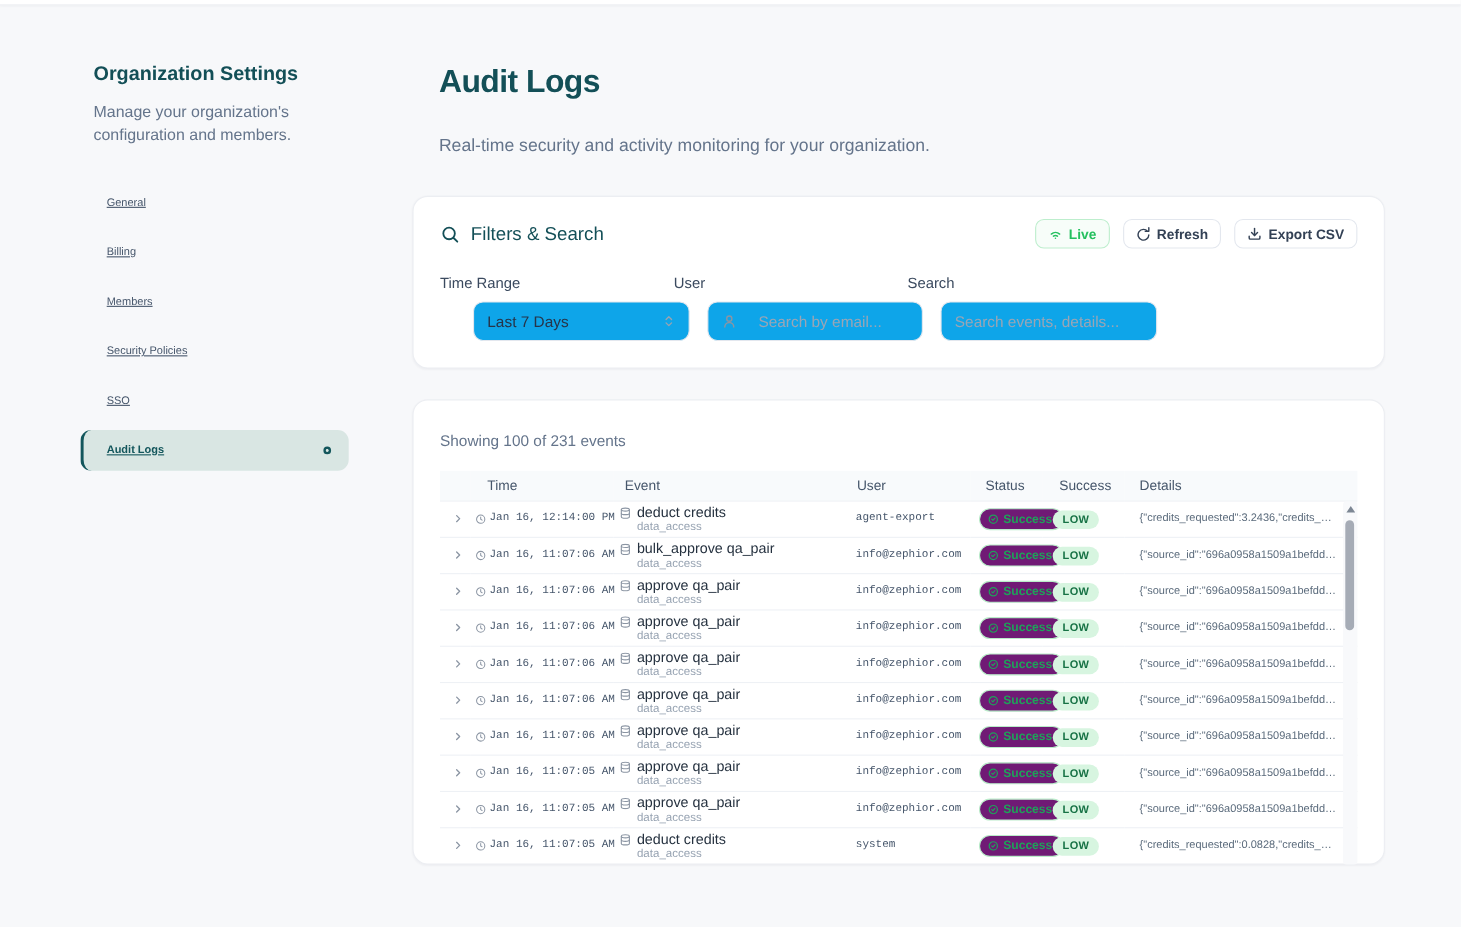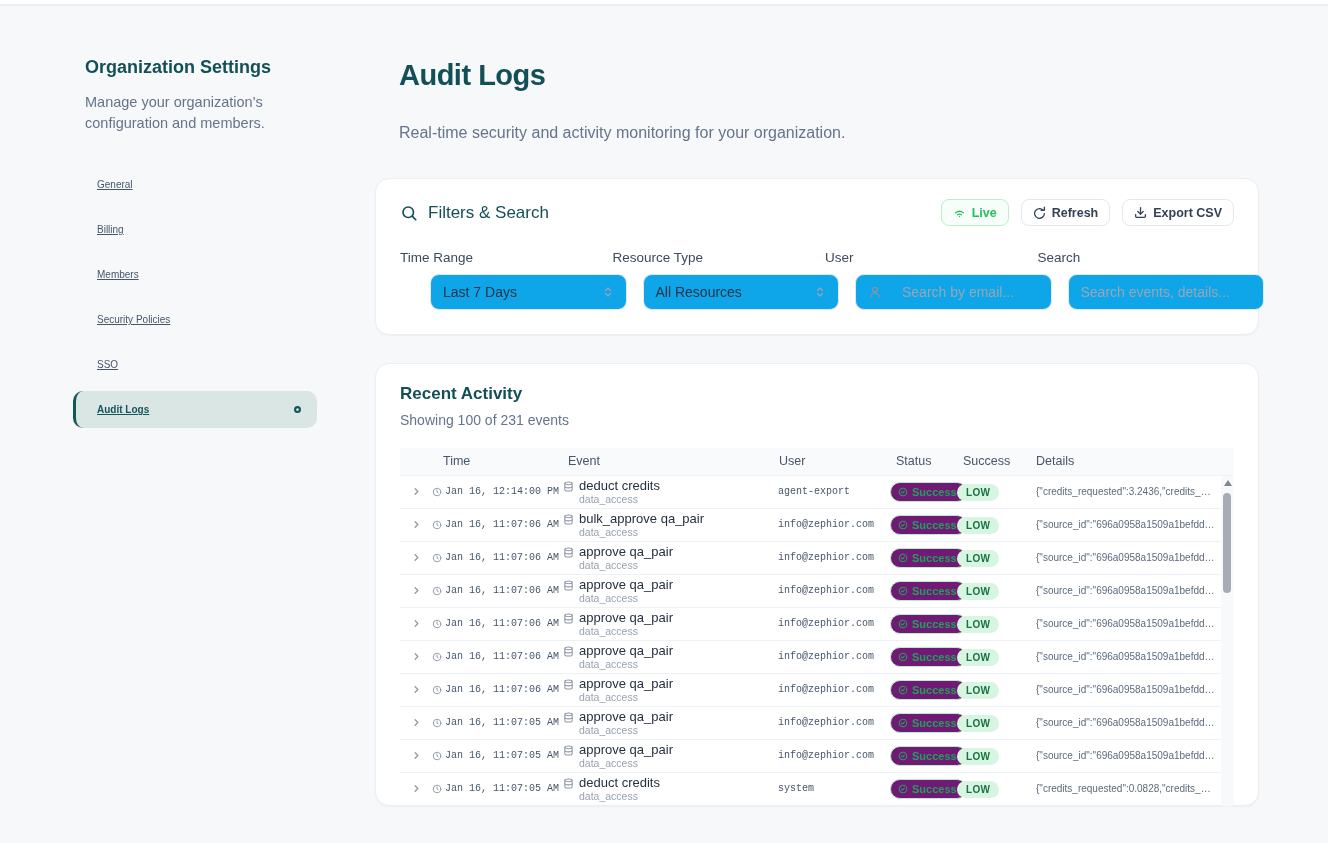--- a/index.html
+++ b/index.html
@@ -185,32 +185,20 @@
             <span>Last 7 Days</span>
             <span class="icon">
               <svg width="12" height="12" viewBox="0 0 24 24" fill="none" stroke="#9ca3af" stroke-width="2.4" stroke-linecap="round" stroke-linejoin="round">
                   <path d="m7 15 5 5 5-5"></path>
                   <path d="m7 9 5-5 5 5"></path>
                 </svg>
             </span>
           </div>
         </div>
         <div>
-          <label class="field-label">Resource Type</label>
-          <div class="control select">
-            <span>All Resources</span>
-            <span class="icon">
-              <svg width="12" height="12" viewBox="0 0 24 24" fill="none" stroke="#9ca3af" stroke-width="2.4" stroke-linecap="round" stroke-linejoin="round">
-                  <path d="m7 15 5 5 5-5"></path>
-                  <path d="m7 9 5-5 5 5"></path>
-                </svg>
-            </span>
-          </div>
-        </div>
-        <div>
           <label class="field-label">User</label>
           <div class="control">
             <span class="icon">
               <svg width="14" height="14" viewBox="0 0 24 24" fill="none" stroke="#8b95a3" stroke-width="2.2" stroke-linecap="round">
                   <circle cx="12" cy="8" r="4"></circle>
                   <path d="M5 21c0-3.9 3.1-7 7-7s7 3.1 7 7"></path>
                 </svg>
             </span>
             <input type="text" placeholder="Search by email..." style="">
           </div>
@@ -218,21 +206,20 @@
         <div>
           <label class="field-label">Search</label>
           <div class="control">
             <input type="text" placeholder="Search events, details..." style="">
           </div>
         </div>
       </div>
     </section>
 
     <section class="card activity-card">
-      <h3 class="activity-title">Recent Activity</h3>
       <p class="activity-summary">Showing 100 of 231 events</p>
 
       <div class="table-wrap">
         <table>
           <colgroup>
             <col style="width:28px">
               <col style="width:130px">
               <col style="width:212px">
             <col style="width:112px">
               <col style="width:66px">

